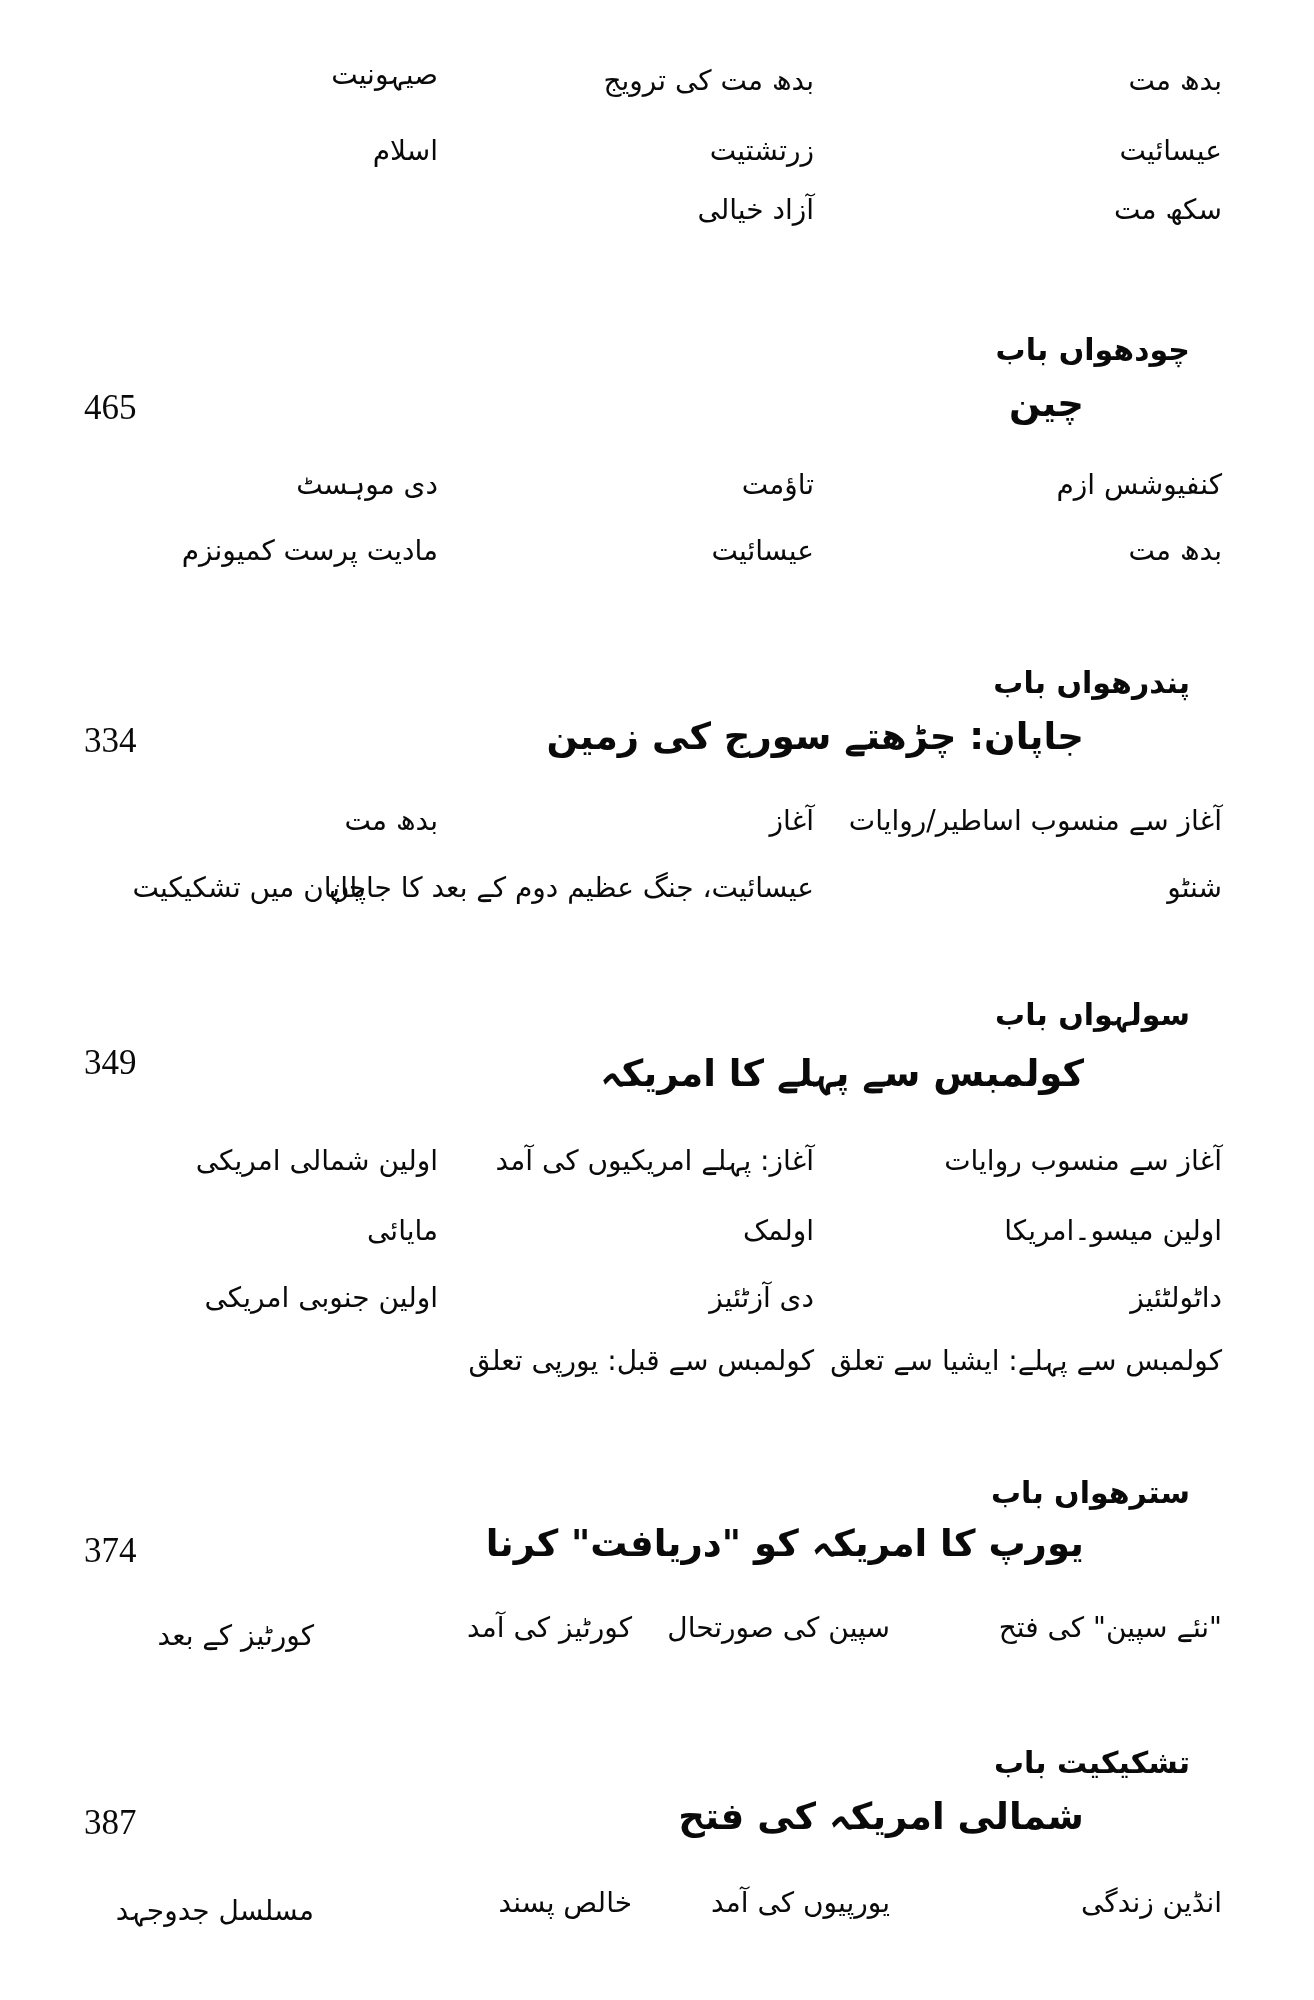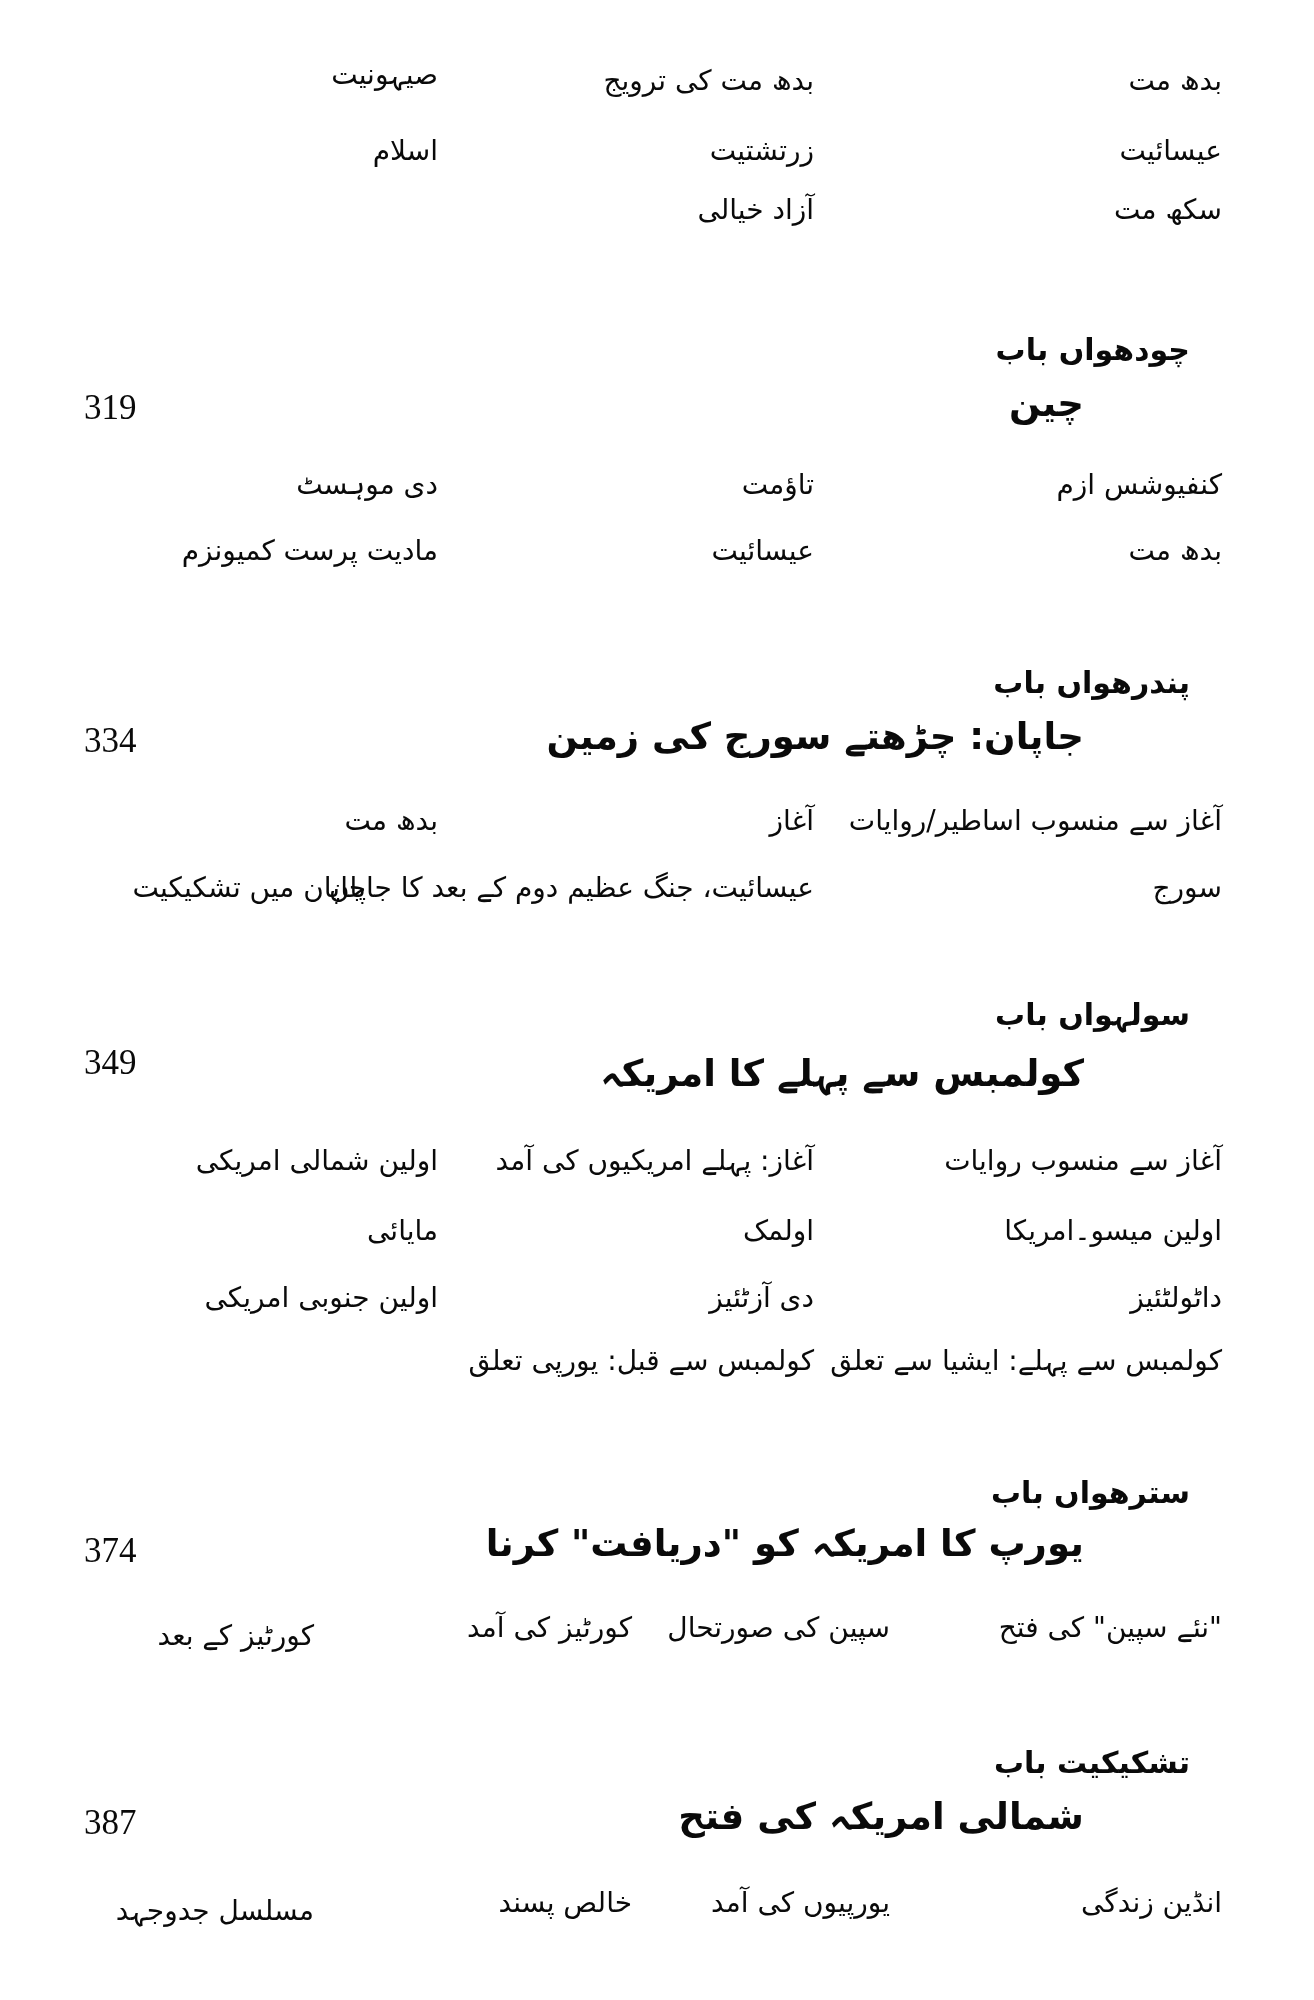--- a/index.html
+++ b/index.html
@@ -60,39 +60,39 @@
 
   <div class="t c1" style="top:133px">عیسائیت</div>
   <div class="t c2" style="top:133px">زرتشتیت</div>
   <div class="t c3" style="top:133px">اسلام</div>
 
   <div class="t c1" style="top:192px">سکھ مت</div>
   <div class="t c2" style="top:192px">آزاد خیالی</div>
 
   <div class="t chlabel" style="top:330px">چودھواں باب</div>
   <div class="t chtitle" style="top:380px">چین</div>
-  <div class="t pgnum" style="top:385px">319</div>
+  <div class="t pgnum" style="top:385px">465</div>
 
   <div class="t c1" style="top:467px">کنفیوشس ازم</div>
   <div class="t c2" style="top:467px">تاؤمت</div>
   <div class="t c3" style="top:467px">دی موہسٹ</div>
 
   <div class="t c1" style="top:533px">بدھ مت</div>
   <div class="t c2" style="top:533px">عیسائیت</div>
   <div class="t c3" style="top:533px">مادیت پرست کمیونزم</div>
 
   <div class="t chlabel" style="top:663px">پندرھواں باب</div>
   <div class="t chtitle" style="top:713px">جاپان: چڑھتے سورج کی زمین</div>
   <div class="t pgnum" style="top:718px">334</div>
 
   <div class="t c1" style="top:803px">آغاز سے منسوب اساطیر/روایات</div>
   <div class="t c2" style="top:803px">آغاز</div>
   <div class="t c3" style="top:803px">بدھ مت</div>
 
-  <div class="t c1" style="top:870px">سورج</div>
+  <div class="t c1" style="top:870px">شنٹو</div>
   <div class="t c2" style="top:870px">عیسائیت، جنگ عظیم دوم کے بعد کا جاپان</div>
   <div class="t c3far" style="top:870px">جاپان میں تشکیکیت</div>
 
   <div class="t chlabel" style="top:995px">سولہواں باب</div>
   <div class="t chtitle" style="top:1050px">کولمبس سے پہلے کا امریکہ</div>
   <div class="t pgnum" style="top:1040px">349</div>
 
   <div class="t c1" style="top:1143px">آغاز سے منسوب روایات</div>
   <div class="t c2" style="top:1143px">آغاز: پہلے امریکیوں کی آمد</div>
   <div class="t c3" style="top:1143px">اولین شمالی امریکی</div>

